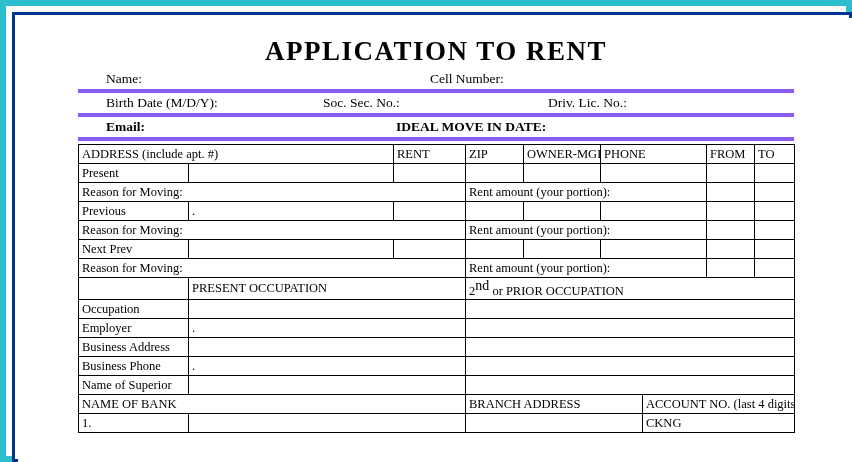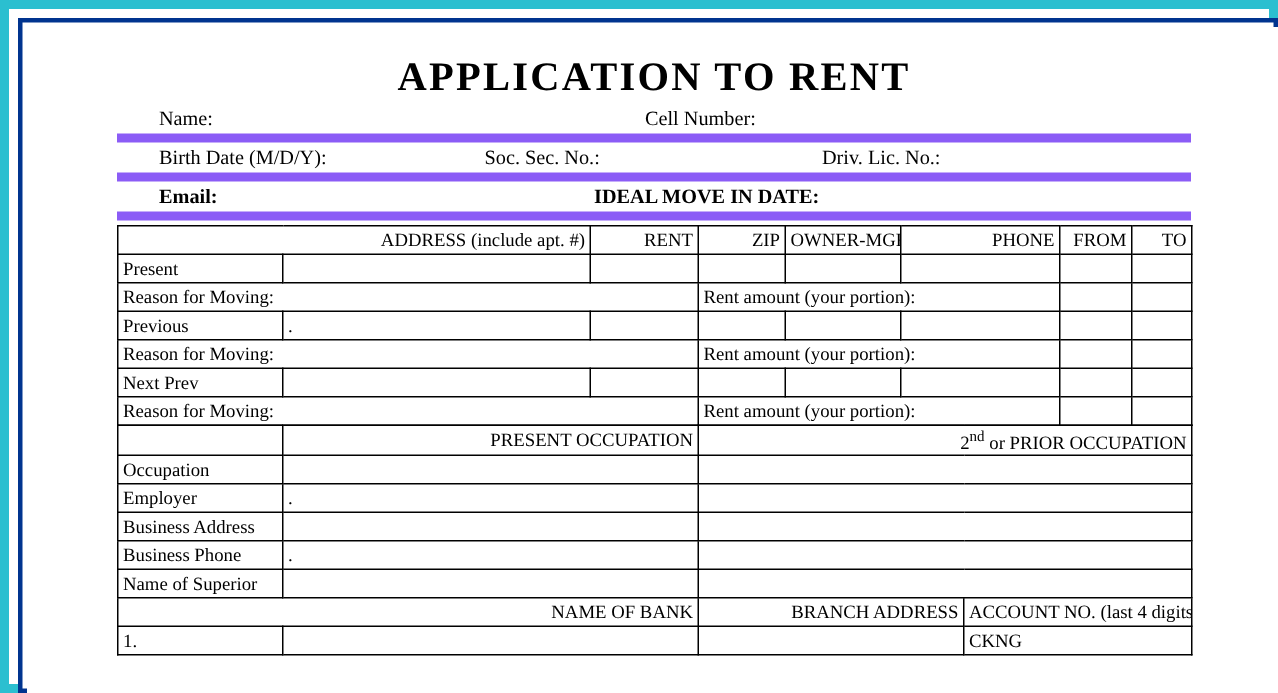--- a/index.html
+++ b/index.html
@@ -60,21 +60,21 @@
   }
   .subtitle {
     text-align: center;
     font-size: 14.5px;
     margin: 0 0 10px 0;
     font-family: "Liberation Serif", serif;
   }
   .line-row {
     position: relative;
     height: 20px;
-    border-bottom: 6px solid #8b5cf6;
+    border-bottom: 4px solid #8b5cf6;
     font-size: 13.5px;
   }
   .lbl {
     position: absolute;
     top: 2px;
     white-space: nowrap;
     font-size: 13.5px;
   }
   .lbl.bold { font-weight: bold; }
 
@@ -87,24 +87,24 @@
   table.grid td {
     border: 1px solid #000;
     height: 18px;
     font-size: 12.5px;
     padding: 0 3px;
     vertical-align: middle;
     line-height: 15px;
     overflow: hidden;
     white-space: nowrap;
   }
-  td.ctr { text-align: right; }
+  td.ctr { text-align: left; }
   td.small { font-size: 10.5px; }
   td.bold { font-weight: bold; }
-  .sup { font-size: 10px; vertical-align: super; }
+  .sup { font-size: 14px; vertical-align: super; }
   .dotmark { font-size: 12px; }
 </style>
 </head>
 <body>
 
 <div class="page-frame">
   <div class="inner-frame">
     <div class="sheet">
       <div class="doc">
 

